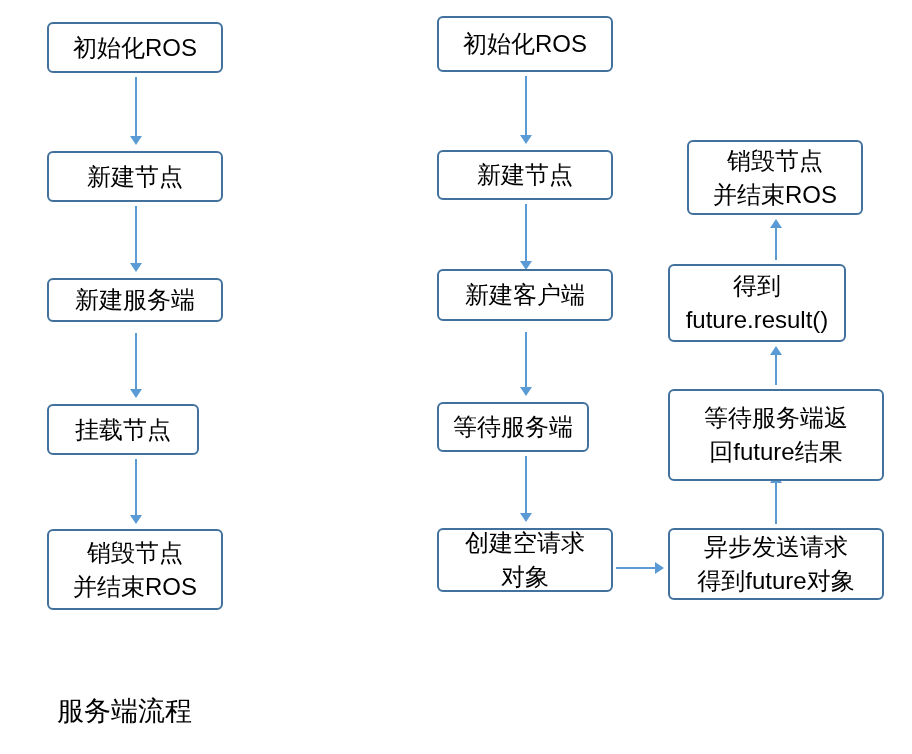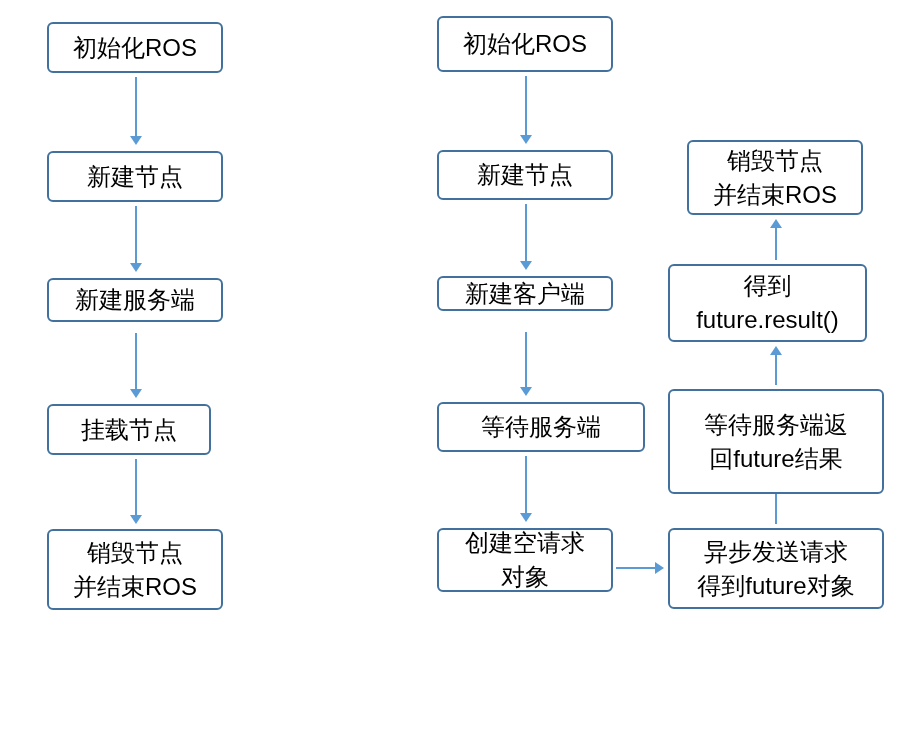--- a/index.html
+++ b/index.html
@@ -75,53 +75,54 @@
 
   <div class="box" style="left:47px; top:22px; width:176px; height:51px;">初始化ROS</div>
   <div class="arrow arrow-down" style="left:130px; top:77px; height:68px;"></div>
 
   <div class="box" style="left:47px; top:151px; width:176px; height:51px;">新建节点</div>
   <div class="arrow arrow-down" style="left:130px; top:206px; height:66px;"></div>
 
   <div class="box" style="left:47px; top:278px; width:176px; height:44px;">新建服务端</div>
   <div class="arrow arrow-down" style="left:130px; top:333px; height:65px;"></div>
 
-  <div class="box" style="left:47px; top:404px; width:164px; height:51px;">挂载节点</div>
+  <div class="box" style="left:47px; top:404px; width:152px; height:51px;">挂载节点</div>
   <div class="arrow arrow-down" style="left:130px; top:459px; height:65px;"></div>
 
   <div class="box" style="left:47px; top:529px; width:176px; height:81px;">销毁节点
 并结束ROS</div>
 
+  <div class="flow-label" style="left:57px; top:696px;">服务端流程</div>
 
   <div class="box" style="left:437px; top:16px; width:176px; height:56px;">初始化ROS</div>
   <div class="arrow arrow-down" style="left:520px; top:76px; height:68px;"></div>
 
   <div class="box" style="left:437px; top:150px; width:176px; height:50px;">新建节点</div>
   <div class="arrow arrow-down" style="left:520px; top:204px; height:66px;"></div>
 
-  <div class="box" style="left:437px; top:276px; width:176px; height:35px;">新建客户端</div>
+  <div class="box" style="left:437px; top:269px; width:176px; height:52px;">新建客户端</div>
   <div class="arrow arrow-down" style="left:520px; top:332px; height:64px;"></div>
 
-  <div class="box" style="left:437px; top:402px; width:208px; height:50px;">等待服务端</div>
+  <div class="box" style="left:437px; top:402px; width:152px; height:50px;">等待服务端</div>
   <div class="arrow arrow-down" style="left:520px; top:456px; height:66px;"></div>
 
   <div class="box" style="left:437px; top:528px; width:176px; height:64px;">创建空请求
 对象</div>
 
   <div class="arrow arrow-right" style="left:616px; top:562px; width:48px;"></div>
 
 
-  <div class="box" style="left:668px; top:528px; width:216px; height:81px;">异步发送请求
+  <div class="box" style="left:668px; top:528px; width:216px; height:72px;">异步发送请求
 得到future对象</div>
   <div class="arrow arrow-up" style="left:770px; top:474px; height:50px;"></div>
 
-  <div class="box" style="left:668px; top:389px; width:216px; height:105px;">等待服务端返
+  <div class="box" style="left:668px; top:389px; width:216px; height:92px;">等待服务端返
 回future结果</div>
   <div class="arrow arrow-up" style="left:770px; top:346px; height:39px;"></div>
 
-  <div class="box" style="left:668px; top:264px; width:199px; height:78px;">得到
+  <div class="box" style="left:668px; top:264px; width:178px; height:78px;">得到
 future.result()</div>
   <div class="arrow arrow-up" style="left:770px; top:219px; height:41px;"></div>
 
   <div class="box" style="left:687px; top:140px; width:176px; height:75px;">销毁节点
 并结束ROS</div>
 
 </div>
 
 </body></html>

